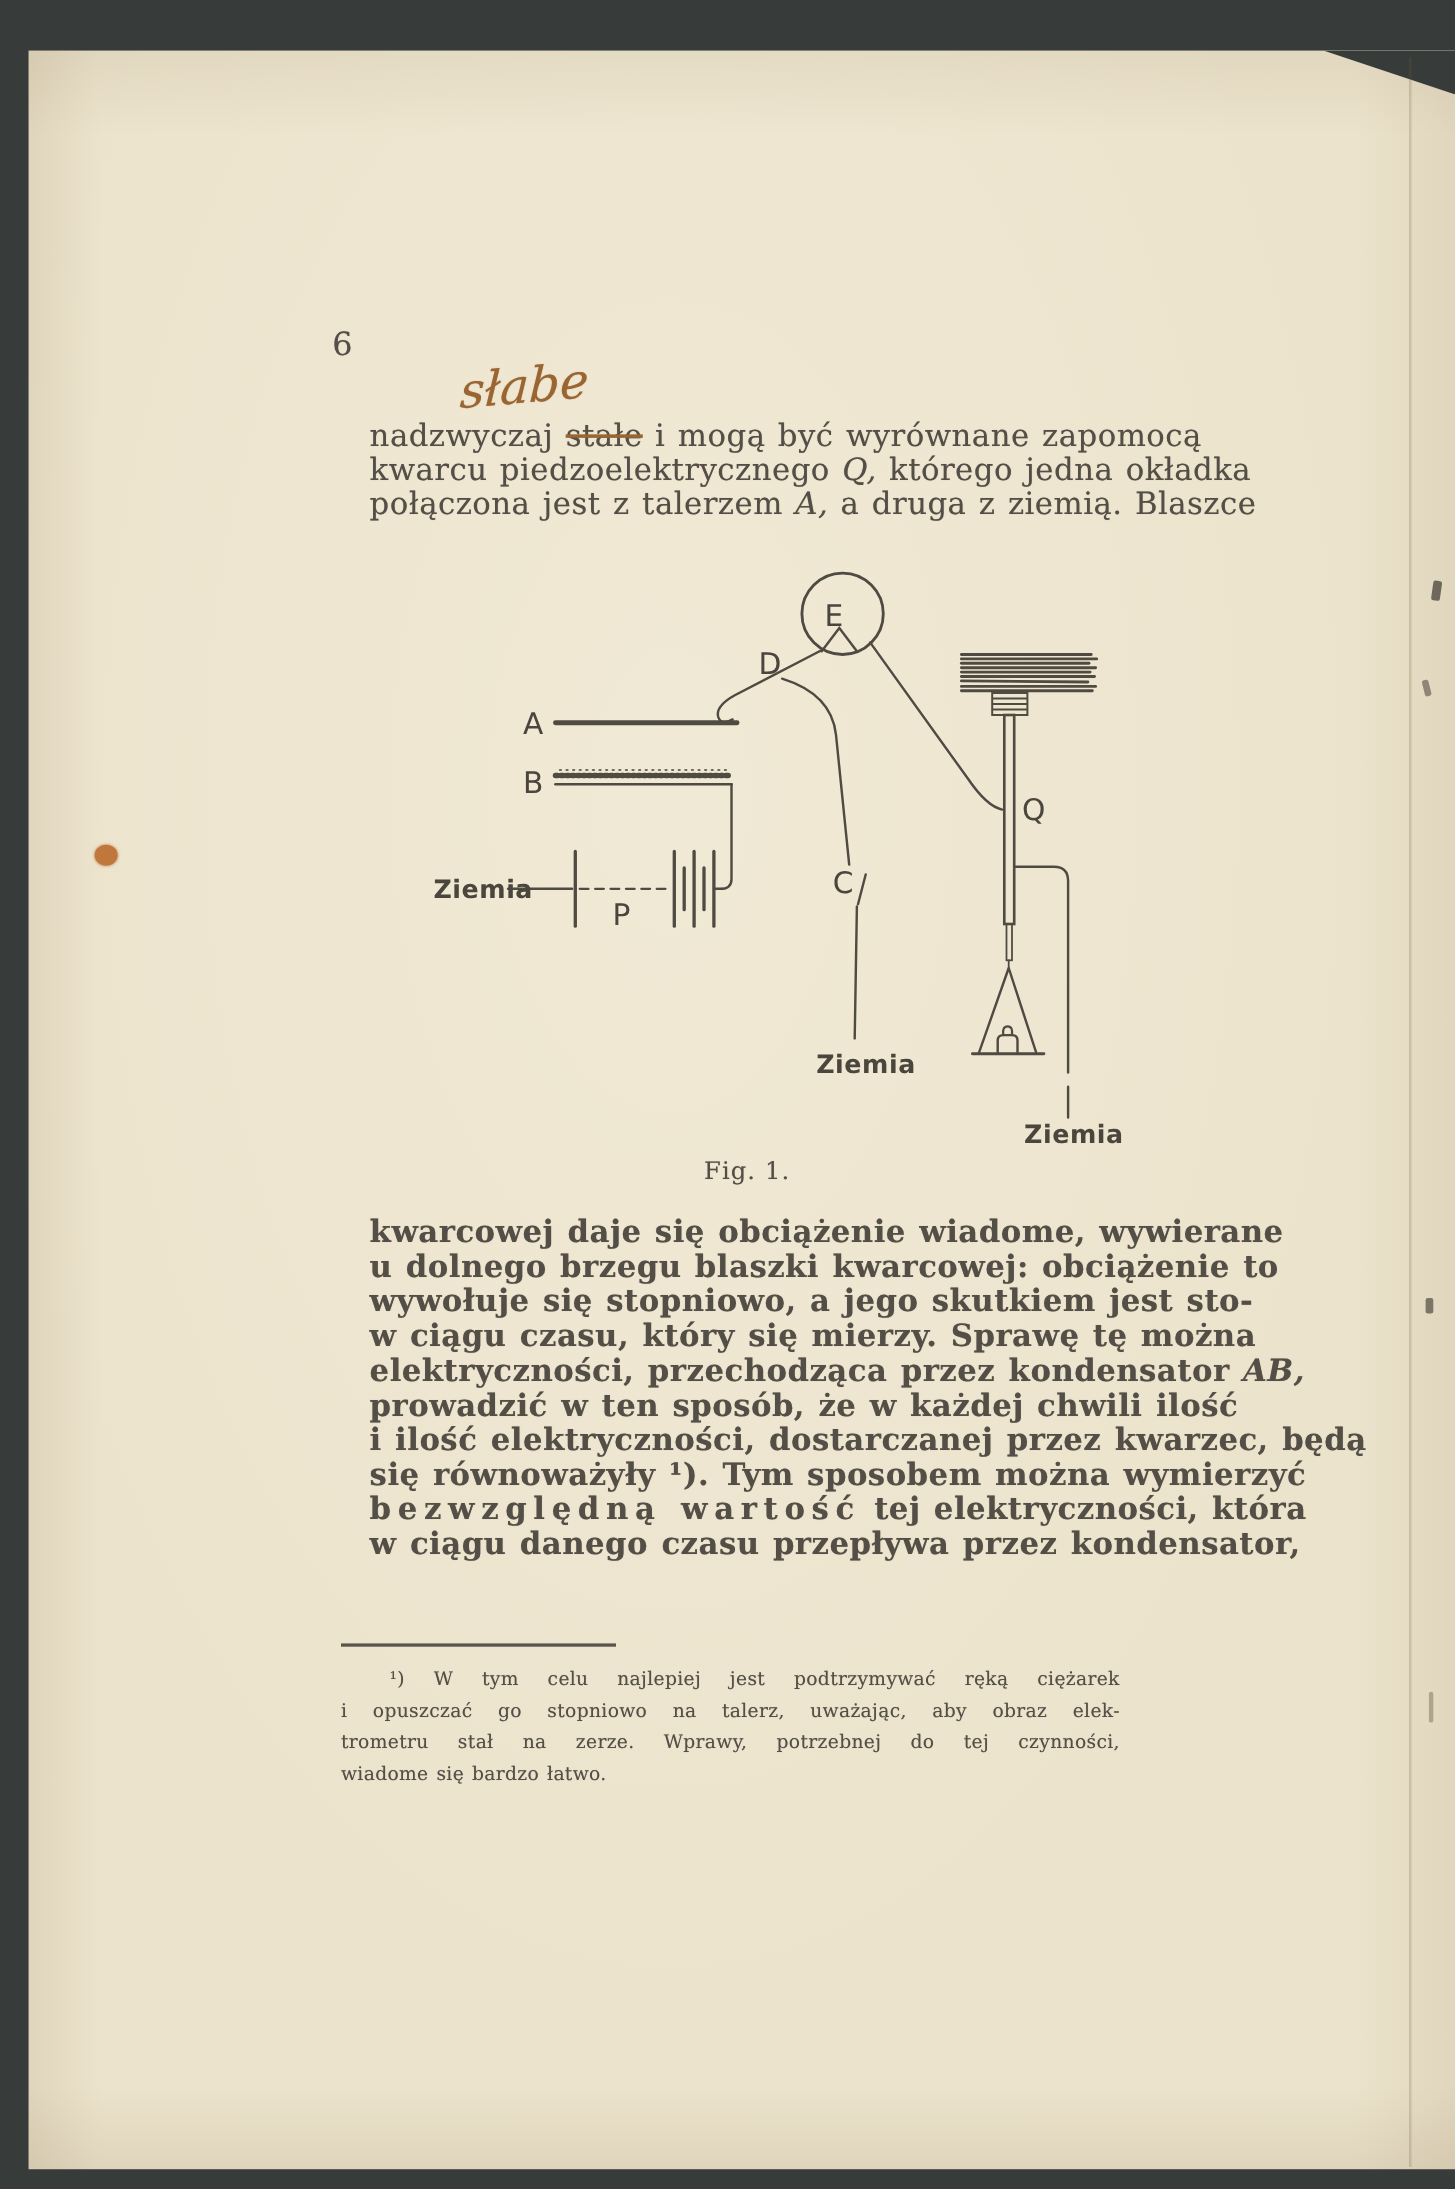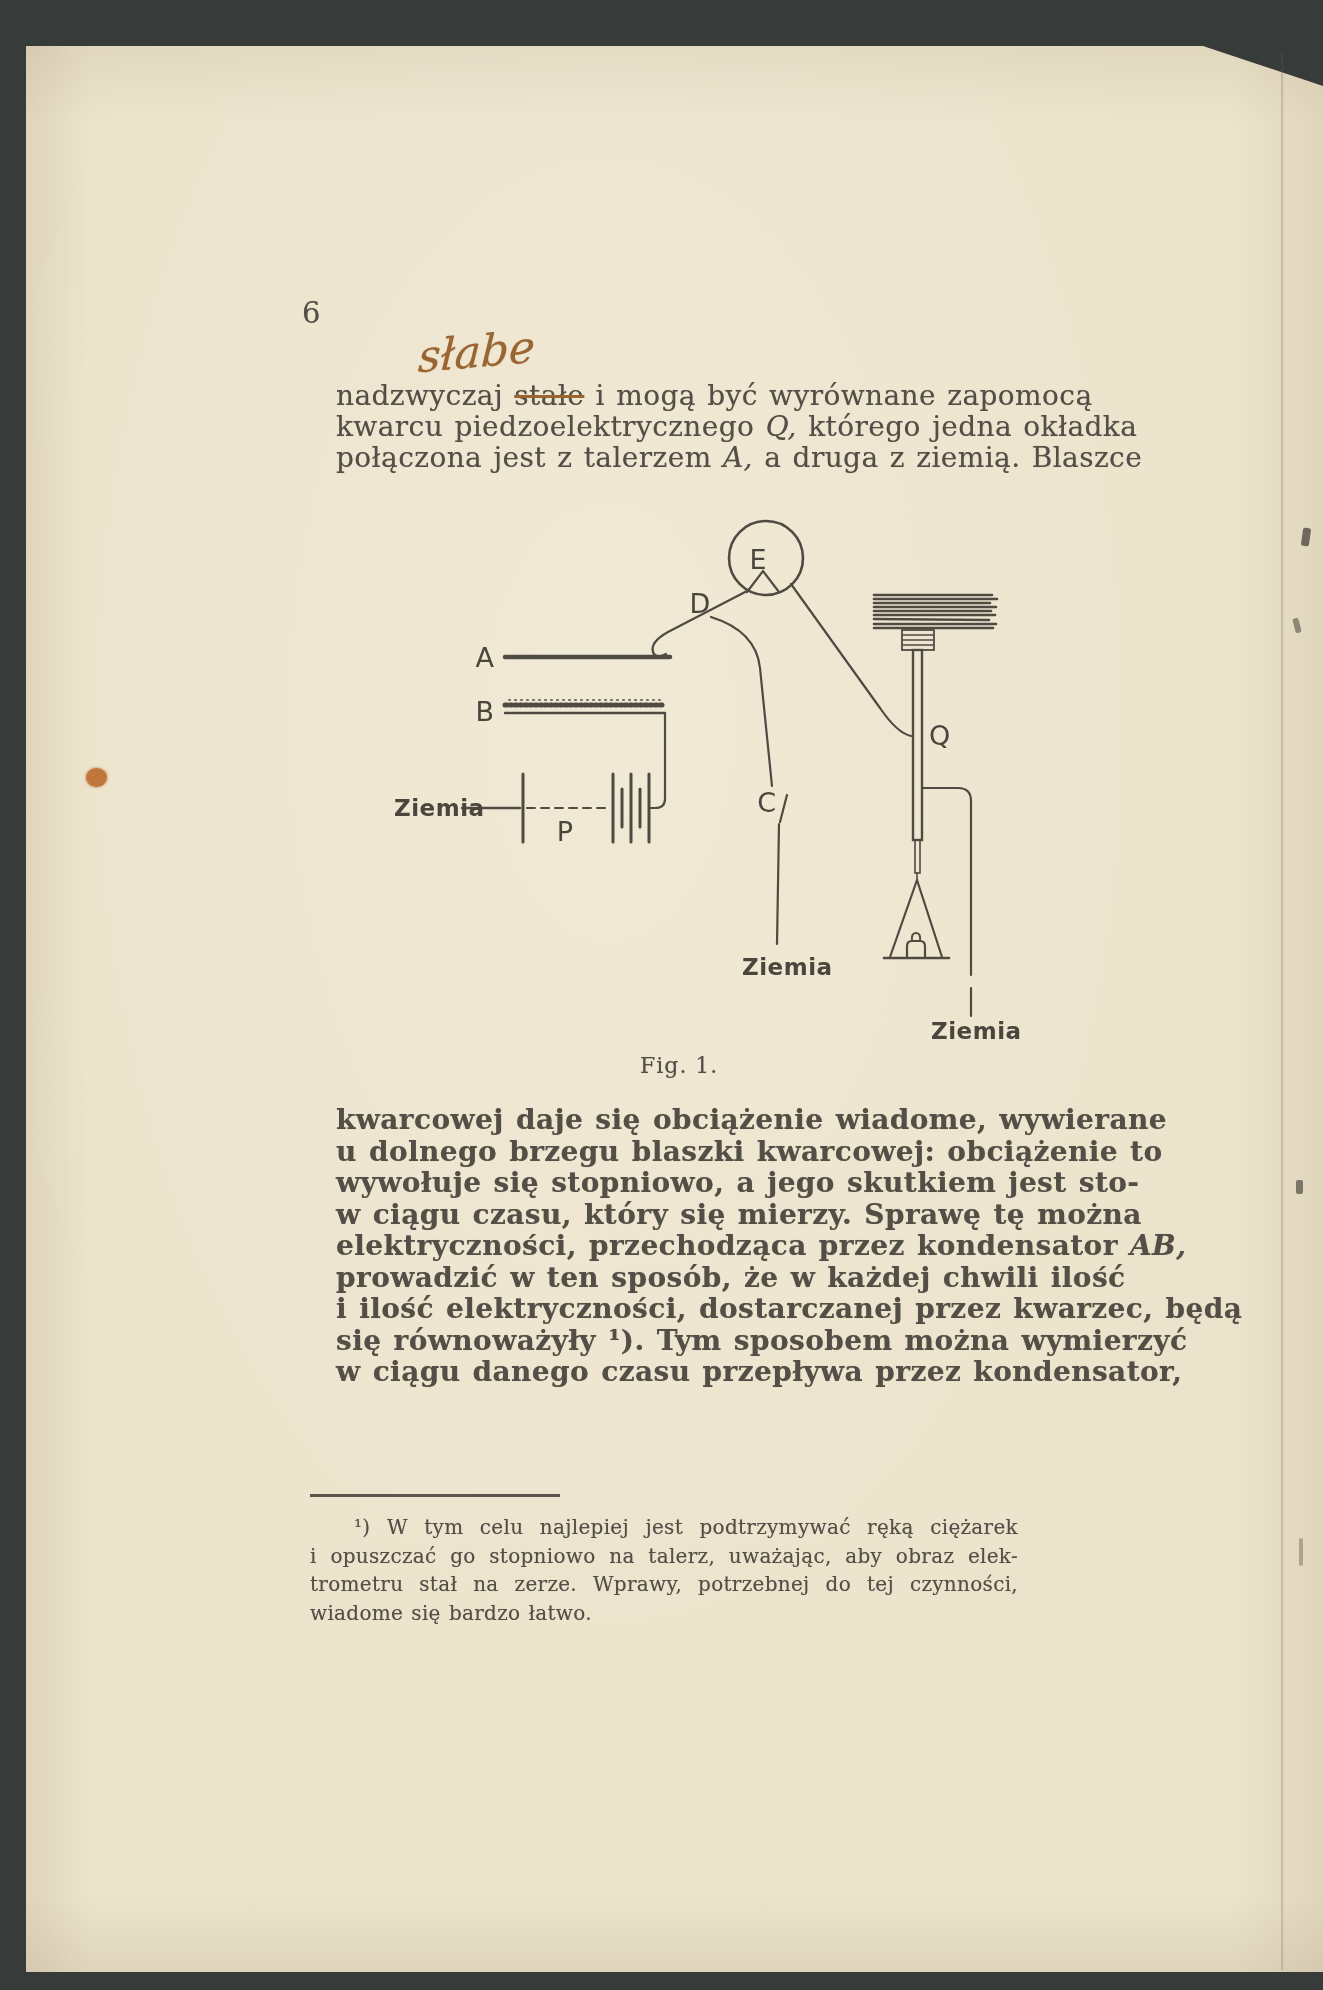--- a/index.html
+++ b/index.html
@@ -58,21 +58,21 @@
   .fig-caption{
     position:absolute;left:640px;top:1053px;width:120px;text-align:left;
     font-size:22px;letter-spacing:1px;
   }
   .footnote-rule{
     position:absolute;left:310px;top:1494px;width:250px;height:2.5px;
     background:#5a554c;
   }
   .footnote{position:absolute;left:310px;top:1513px;width:708px;}
   .fline{
-    font-size:20px;line-height:28.5px;height:28.5px;white-space:nowrap;
+    font-size:17px;line-height:28.5px;height:28.5px;white-space:nowrap;
     text-align:justify;text-align-last:justify;word-spacing:1.5px;letter-spacing:0.3px;
   }
   .fline.first{text-indent:44px;}
   .fline.last{text-align-last:left;}
   
   #figure-svg{position:absolute;left:380px;top:505px;}
   #figure-svg path, #figure-svg line, #figure-svg circle, #figure-svg rect{
     stroke:#4f4a42;fill:none;stroke-linecap:round;
   }
   #figure-svg text{
@@ -195,20 +195,21 @@
 
   <div class="body-block print" style="top:1104px;font-weight:bold;">
     <div class="tline">kwarcowej daje się obciążenie wiadome, wywierane</div>
     <div class="tline">u dolnego brzegu blaszki kwarcowej: obciążenie to</div>
     <div class="tline">wywołuje się stopniowo, a jego skutkiem jest sto-</div>
     <div class="tline">w ciągu czasu, który się mierzy. Sprawę tę można</div>
     <div class="tline"><span>elektryczności, przechodząca przez kondensator </span><span class="em">AB,</span></div>
     <div class="tline">prowadzić w ten sposób, że w każdej chwili ilość</div>
     <div class="tline">i ilość elektryczności, dostarczanej przez kwarzec, będą</div>
     <div class="tline">się równoważyły ¹). Tym sposobem można wymierzyć</div>
+    <div class="tline"><span class="spaced">bezwzględną wartość</span><span> tej elektryczności, która</span></div>
     <div class="tline">w ciągu danego czasu przepływa przez kondensator,</div>
   </div>
 
   <div class="footnote-rule"></div>
   <div class="footnote print">
     <div class="fline first">¹) W tym celu najlepiej jest podtrzymywać ręką ciężarek</div>
     <div class="fline">i opuszczać go stopniowo na talerz, uważając, aby obraz elek-</div>
     <div class="fline">trometru stał na zerze.  Wprawy, potrzebnej do tej czynności,</div>
     <div class="fline last">wiadome się bardzo łatwo.</div>
   </div>

